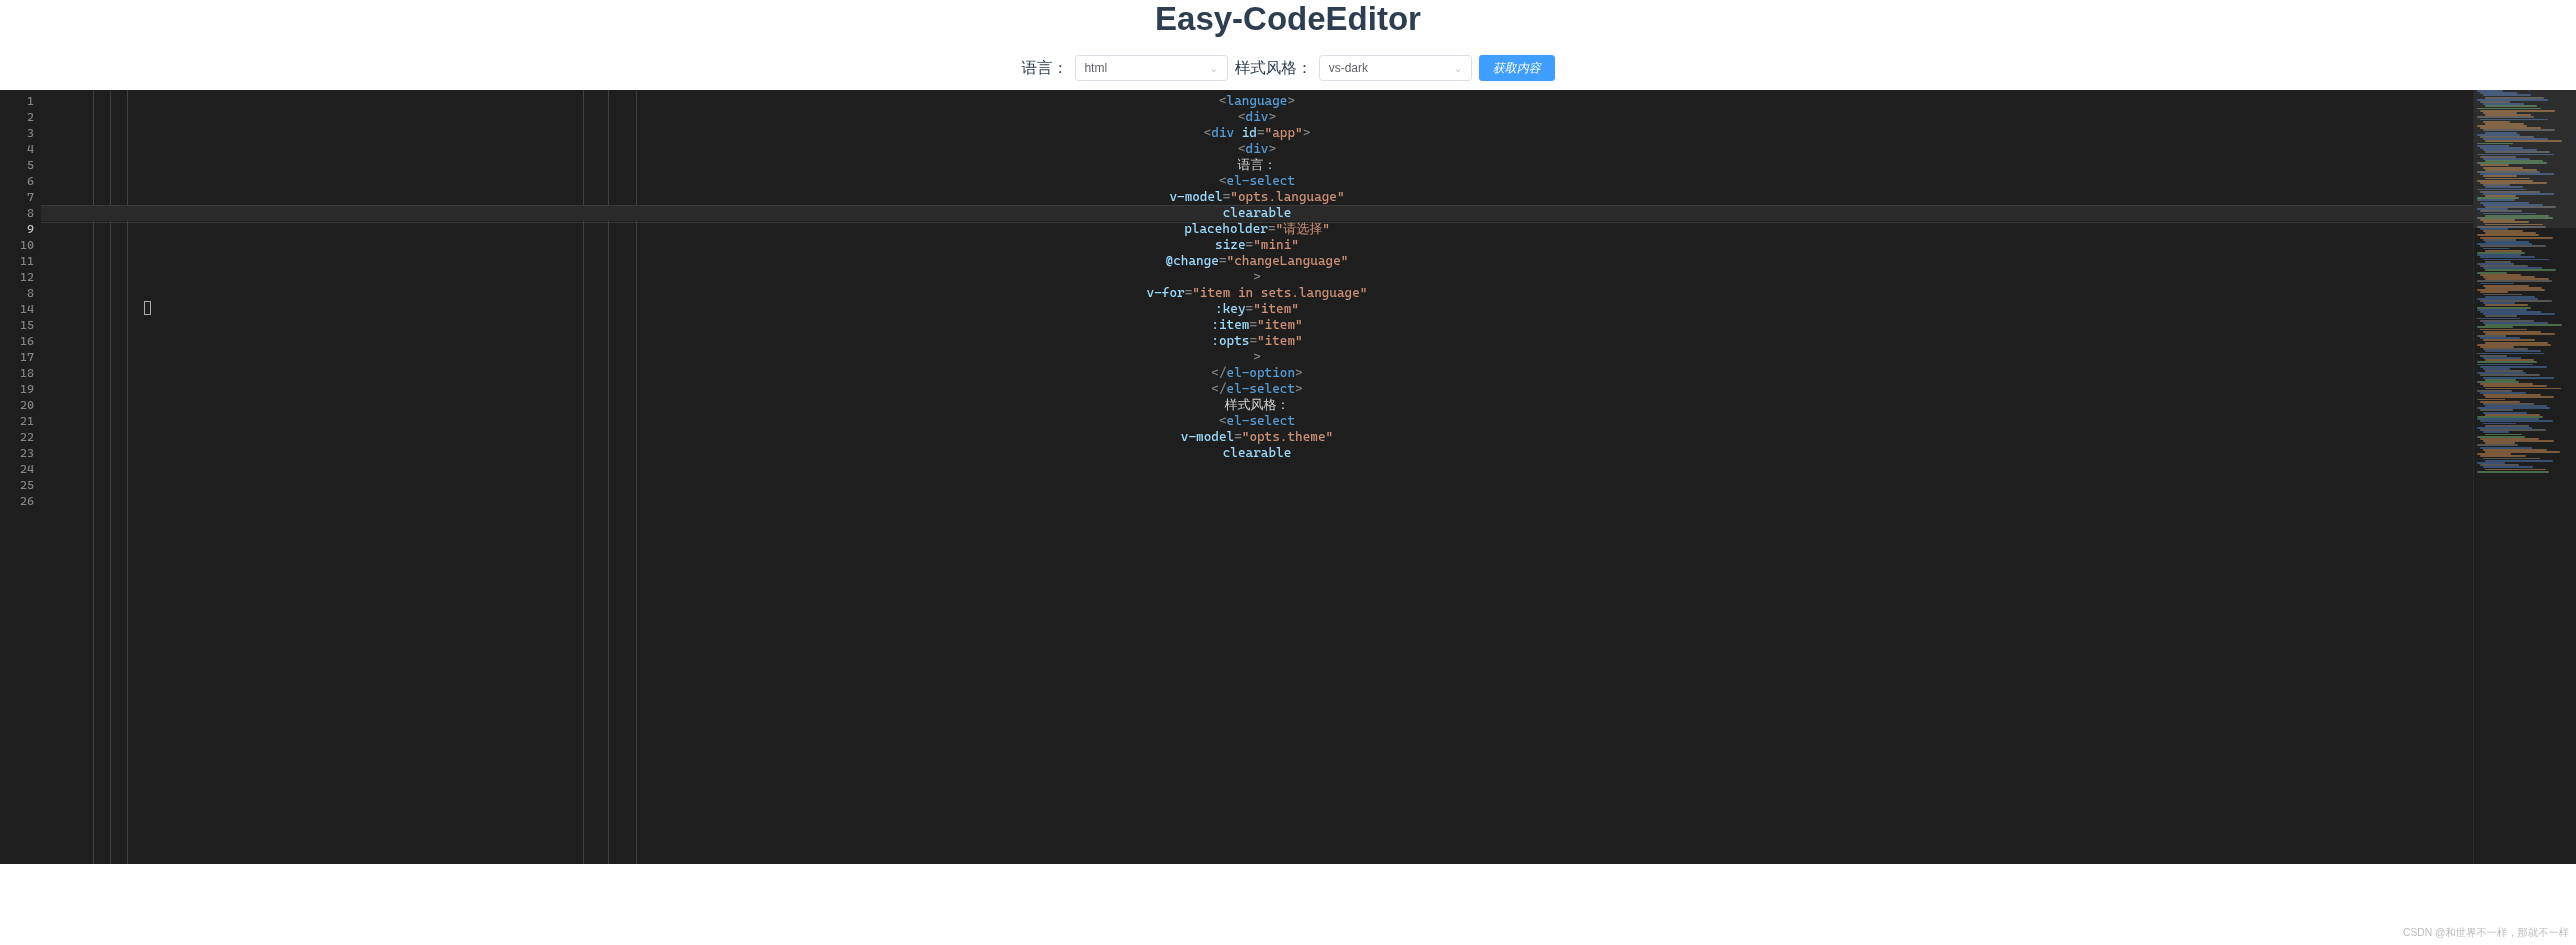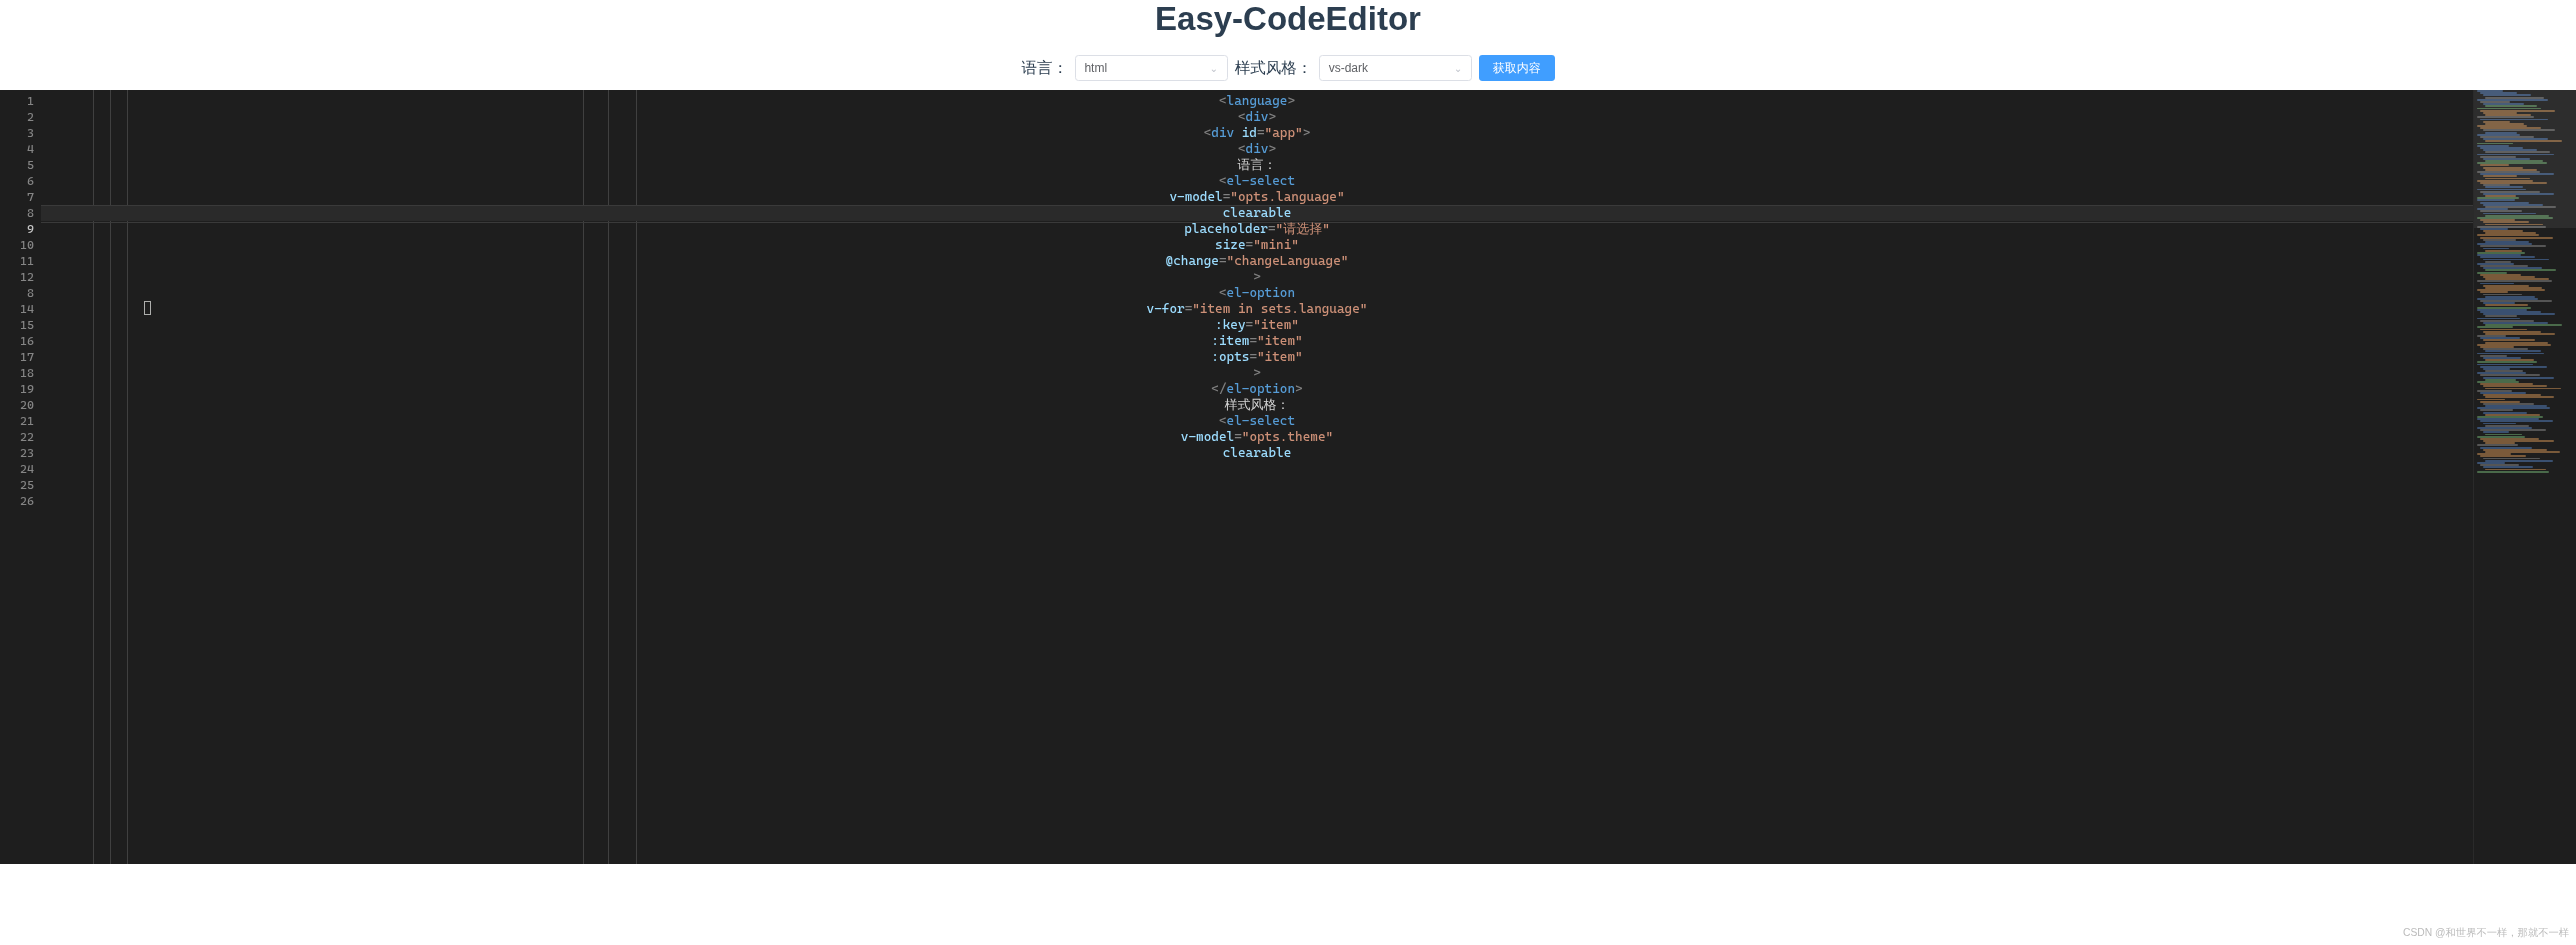--- a/index.html
+++ b/index.html
@@ -2,21 +2,21 @@
 <html style="font-size:13.8px"><head>
   <meta charset="utf-8">
   <style>
     * { margin: 0; padding: 0; box-sizing: border-box; }
     body { font-family: -apple-system, "Helvetica Neue", Arial, sans-serif; background: #fff; overflow: hidden; }
     .header-title { text-align: center; font-size: 33px; font-weight: 600; color: #2c3e50; padding: 0 0 12px; }
     .controls { display: flex; justify-content: center; align-items: center; gap: 6.9px; padding: 5.2px 0 8.6px; font-size: 15.5px; color: #2c3e50; }
     .ctl-label { font-size: 15.5px; color: #2c3e50; }
     .select-box { display: inline-flex; align-items: center; justify-content: space-between; border: 0.9px solid #dcdfe6; border-radius: 3.4px; height: 26px; min-width: 153px; padding: 0 8.6px; background: #fff; cursor: pointer; font-size: 12px; color: #606266; }
     .select-box .arrow { color: #c0c4cc; font-size: 10.3px; }
-    .btn-primary { background: #409eff; color: #fff; border: none; border-radius: 3.4px; height: 26px; padding: 0 13.8px; font-size: 12px; cursor: pointer; }
+    .btn-primary { background: #409eff; color: #fff; border: none; border-radius: 3.4px; height: 26px; padding: 0 13.8px; font-size: 12px; cursor: pointer; font-style: italic; }
     .editor { position: relative; width: 100%; height: 774px; background: #1e1e1e; display: flex; font-family: "SF Mono", Monaco, "Cascadia Mono", Consolas, monospace; font-size: 13px; }
     .gutter { width: 41px; text-align: right; padding: 3.4px 6.9px 0 0; color: #858585; user-select: none; line-height: 16px; font-size: 12px; }
     .gutter .active { color: #c6c6c6; }
     .code-area { flex: 1; position: relative; padding-top: 3.4px; line-height: 16px; text-align: center; }
     .code-line { white-space: pre; color: #d4d4d4; height: 16px; display: flex; justify-content: center; align-items: center; position: relative; }
     .code-line.hl { background: #2a2a2a; }
     .hl::after { content: ""; position: absolute; left: 0; right: 0; top: 0; height: 100%; border-top: 0.9px solid #3a3a3a; border-bottom: 0.9px solid #3a3a3a; pointer-events: none; }
     .guide { position: absolute; top: 0; bottom: 0; width: 0.9px; background: #404040; }
     .c-tag { color: #569cd6; }
     .c-attr { color: #9cdcfe; }
@@ -97,27 +97,27 @@
         <div class="code-line"><span><span class="c-punct">&lt;</span><span class="c-tag">div </span><span class="c-attr">id</span><span class="c-punct">=</span><span class="c-str">"app"</span><span class="c-punct">&gt;</span></span></div>
         <div class="code-line"><span><span class="c-punct">&lt;</span><span class="c-tag">div</span><span class="c-punct">&gt;</span></span></div>
         <div class="code-line"><span><span class="c-text">语言：</span></span></div>
         <div class="code-line"><span><span class="c-punct">&lt;</span><span class="c-tag">el-select</span></span></div>
         <div class="code-line"><span><span class="c-attr">v-model</span><span class="c-punct">=</span><span class="c-str">"opts.language"</span></span></div>
         <div class="code-line hl"><span><span class="c-attr">clearable</span></span></div>
         <div class="code-line"><span><span class="c-attr">placeholder</span><span class="c-punct">=</span><span class="c-str">"请选择"</span></span></div>
         <div class="code-line"><span><span class="c-attr">size</span><span class="c-punct">=</span><span class="c-str">"mini"</span></span></div>
         <div class="code-line"><span><span class="c-attr">@change</span><span class="c-punct">=</span><span class="c-str">"changeLanguage"</span></span></div>
         <div class="code-line"><span><span class="c-punct">&gt;</span></span></div>
-        <div class="code-line"><span><span class="c-punct">&lt;</span><span class="c-tag">el-option</span></span></div>
         <div class="code-line"><span><span class="c-attr">v-for</span><span class="c-punct">=</span><span class="c-str">"item in sets.language"</span></span></div>
         <div class="code-line"><span><span class="c-attr">:key</span><span class="c-punct">=</span><span class="c-str">"item"</span></span></div>
         <div class="code-line"><span><span class="c-attr">:item</span><span class="c-punct">=</span><span class="c-str">"item"</span></span></div>
         <div class="code-line"><span><span class="c-attr">:opts</span><span class="c-punct">=</span><span class="c-str">"item"</span></span></div>
         <div class="code-line"><span><span class="c-punct">&gt;</span></span></div>
         <div class="code-line"><span><span class="c-punct">&lt;/</span><span class="c-tag">el-option</span><span class="c-punct">&gt;</span></span></div>
+        <div class="code-line"><span><span class="c-punct">&lt;/</span><span class="c-tag">el-select</span><span class="c-punct">&gt;</span></span></div>
         <div class="code-line"><span><span class="c-text">样式风格：</span></span></div>
         <div class="code-line"><span><span class="c-punct">&lt;</span><span class="c-tag">el-select</span></span></div>
         <div class="code-line"><span><span class="c-attr">v-model</span><span class="c-punct">=</span><span class="c-str">"opts.theme"</span></span></div>
         <div class="code-line"><span><span class="c-attr">clearable</span></span></div>
       </div>
     <div class="minimap" id="minimap">
       <div class="mini-viewport"></div>
     <div class="mini-line mc1" style="width: 26px; margin-left: 3.4px;"></div>
         <div class="mini-line mc1" style="width: 37px; margin-left: 6px;"></div>
         <div class="mini-line mc1" style="width: 48px; margin-left: 8.6px;"></div>

